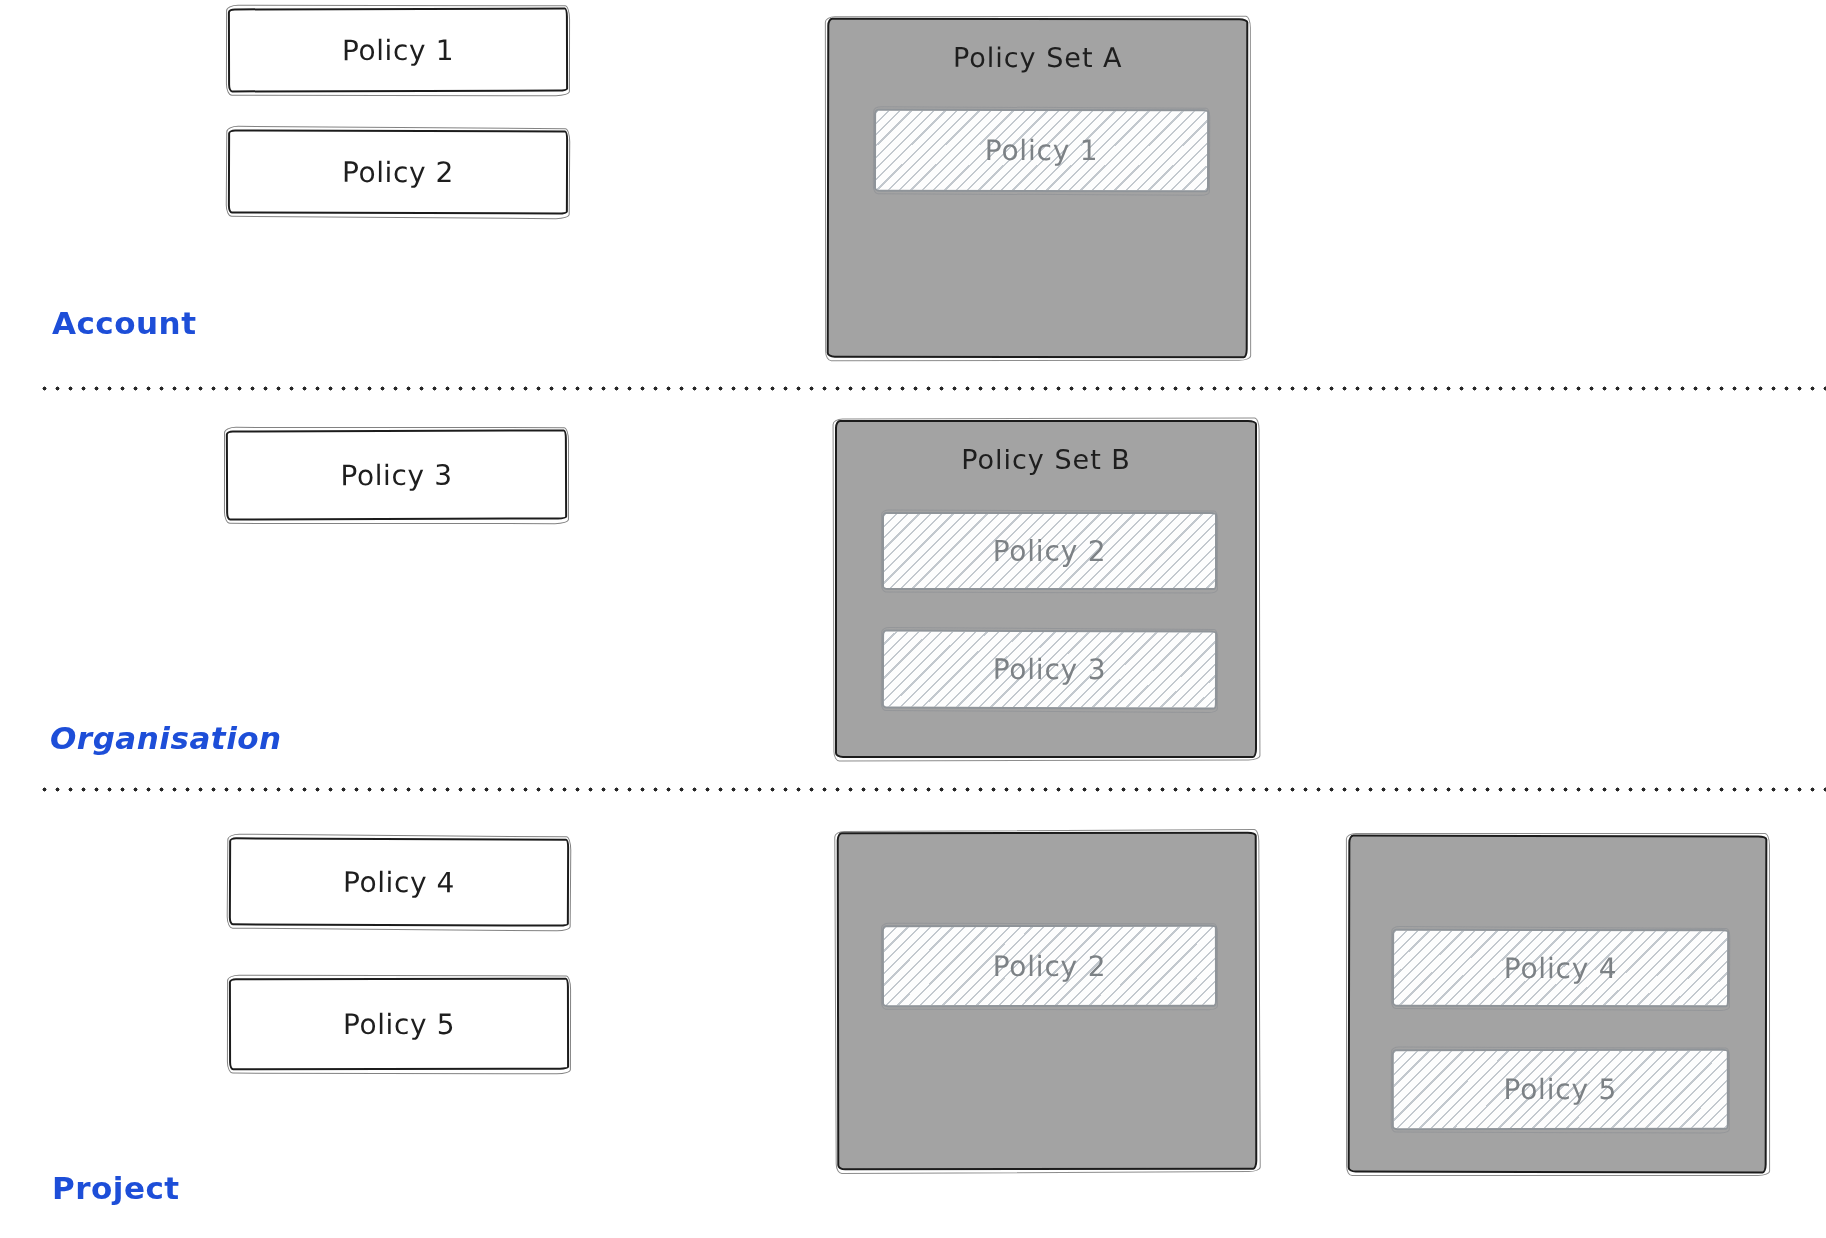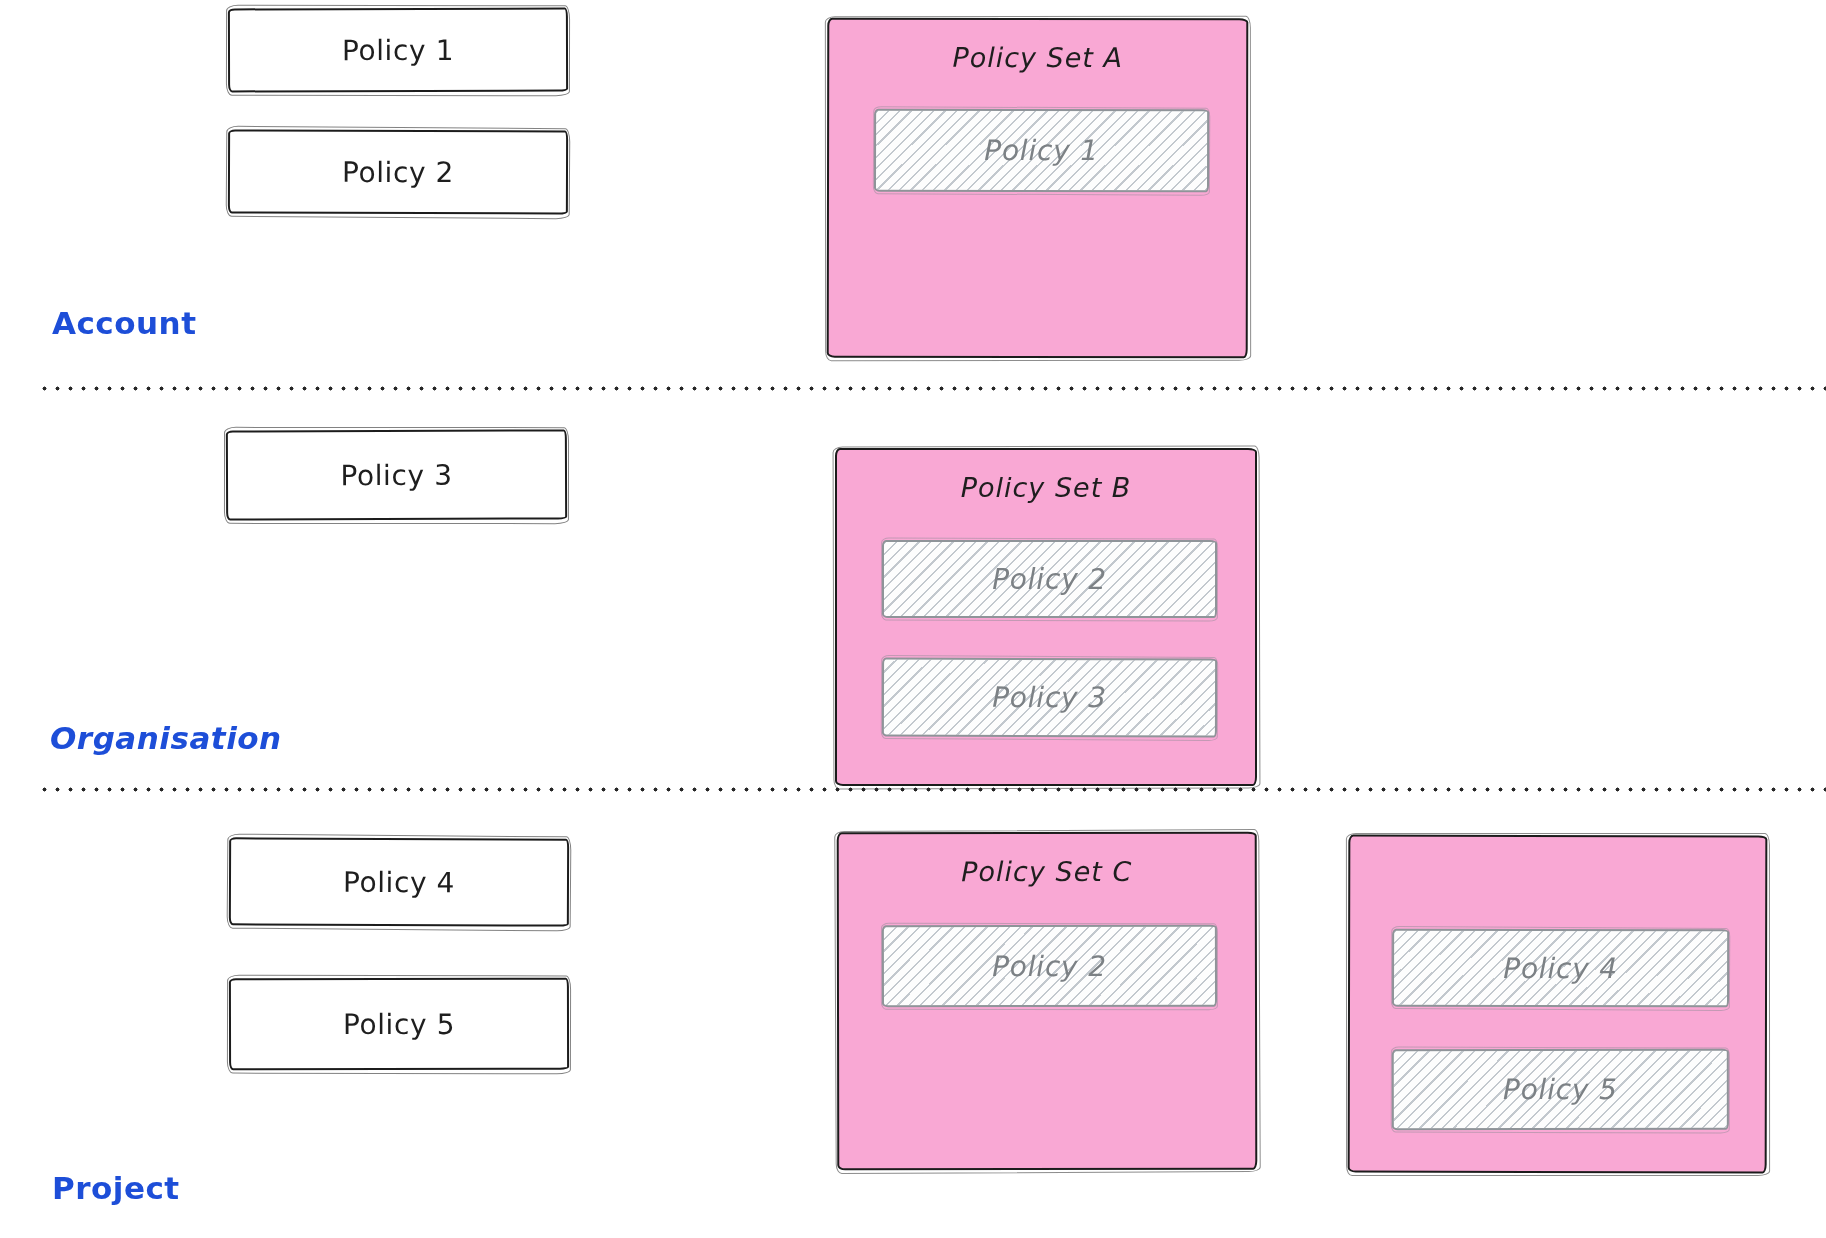--- a/index.html
+++ b/index.html
@@ -24,25 +24,24 @@
     content:"";position:absolute;inset:-5px -4px -6px -4px;
     border:1.6px solid rgba(28,28,28,.55);
     border-radius:12px 5px 14px 6px / 6px 14px 5px 12px;
     transform:rotate(.25deg);
     pointer-events:none;
   }
   .box .lbl{font-size:28px;letter-spacing:.6px;color:#1e1e1e;}
   
   .pset{
     position:absolute;
-    background:#f9a8d4;
+    background:#a3a3a3;
     border:2.4px solid #1c1c1c;
     border-radius:5px 9px 4px 8px / 8px 4px 9px 5px;
     box-sizing:border-box;
-    font-style:italic;
   }
   .pset::after{
     content:"";position:absolute;inset:-4px -5px -5px -4px;
     border:1.5px solid rgba(28,28,28,.5);
     border-radius:10px 5px 12px 6px / 6px 12px 5px 10px;
     transform:rotate(-.15deg);
     pointer-events:none;
   }
   .pset .title{
     position:absolute;top:22px;left:0;right:0;
@@ -103,21 +102,21 @@
   </div>
 
   <div class="sec-label" style="left:52px;top:305px;">Account</div>
 
   <div class="divider" style="top:386px;"></div>
 
   <div class="box" style="left:226px;top:430px;width:341px;height:90px;transform:rotate(-.2deg);">
     <span class="lbl">Policy 3</span>
   </div>
 
-  <div class="pset" style="left:835px;top:420px;width:422px;height:338px;margin-top:28px;">
+  <div class="pset" style="left:835px;top:420px;width:422px;height:338px;">
     <div class="title">Policy Set B</div>
     <div class="chip" style="left:45px;top:90px;width:335px;height:78px;">
       <span class="lbl">Policy 2</span>
     </div>
     <div class="chip" style="left:45px;top:208px;width:335px;height:79px;transform:rotate(.15deg);">
       <span class="lbl">Policy 3</span>
     </div>
   </div>
 
   <div class="sec-label" style="left:50px;top:720px;font-style:italic;">Organisation</div>
@@ -126,21 +125,20 @@
 
   <div class="box" style="left:229px;top:838px;width:340px;height:88px;transform:rotate(.22deg);">
     <span class="lbl">Policy 4</span>
   </div>
 
   <div class="box" style="left:229px;top:978px;width:340px;height:92px;transform:rotate(-.12deg);">
     <span class="lbl">Policy 5</span>
   </div>
 
   <div class="pset" style="left:837px;top:832px;width:420px;height:338px;transform:rotate(-.1deg);">
-    <div class="title">Policy Set C</div>
     <div class="chip" style="left:43px;top:91px;width:335px;height:82px;">
       <span class="lbl">Policy 2</span>
     </div>
   </div>
 
   <div class="pset" style="left:1348px;top:835px;width:419px;height:338px;transform:rotate(.12deg);">
     <div class="chip" style="left:42px;top:92px;width:337px;height:78px;">
       <span class="lbl">Policy 4</span>
     </div>
     <div class="chip" style="left:42px;top:212px;width:337px;height:81px;transform:rotate(-.18deg);">

